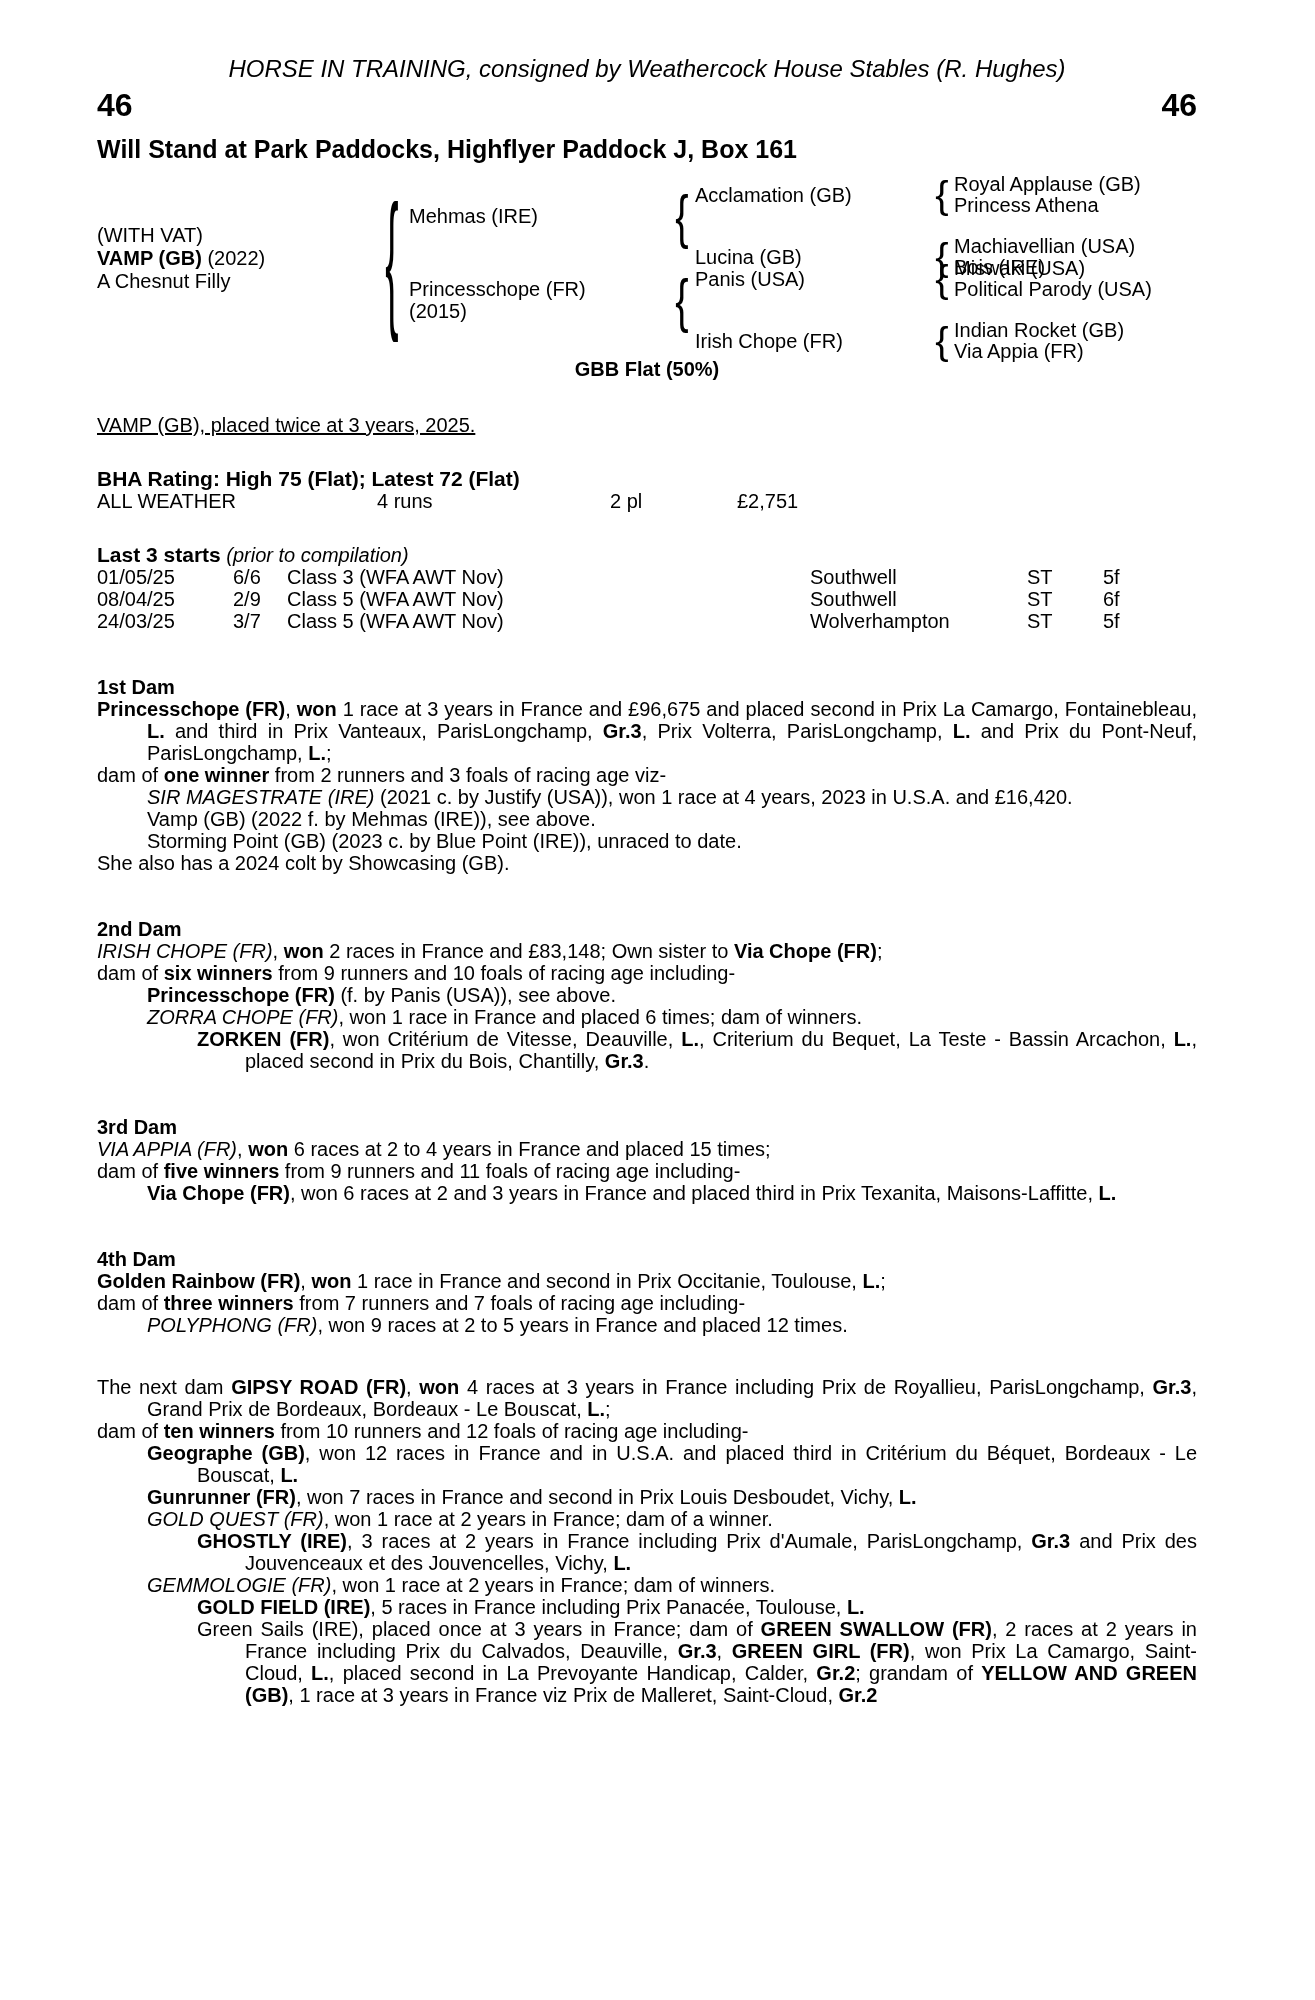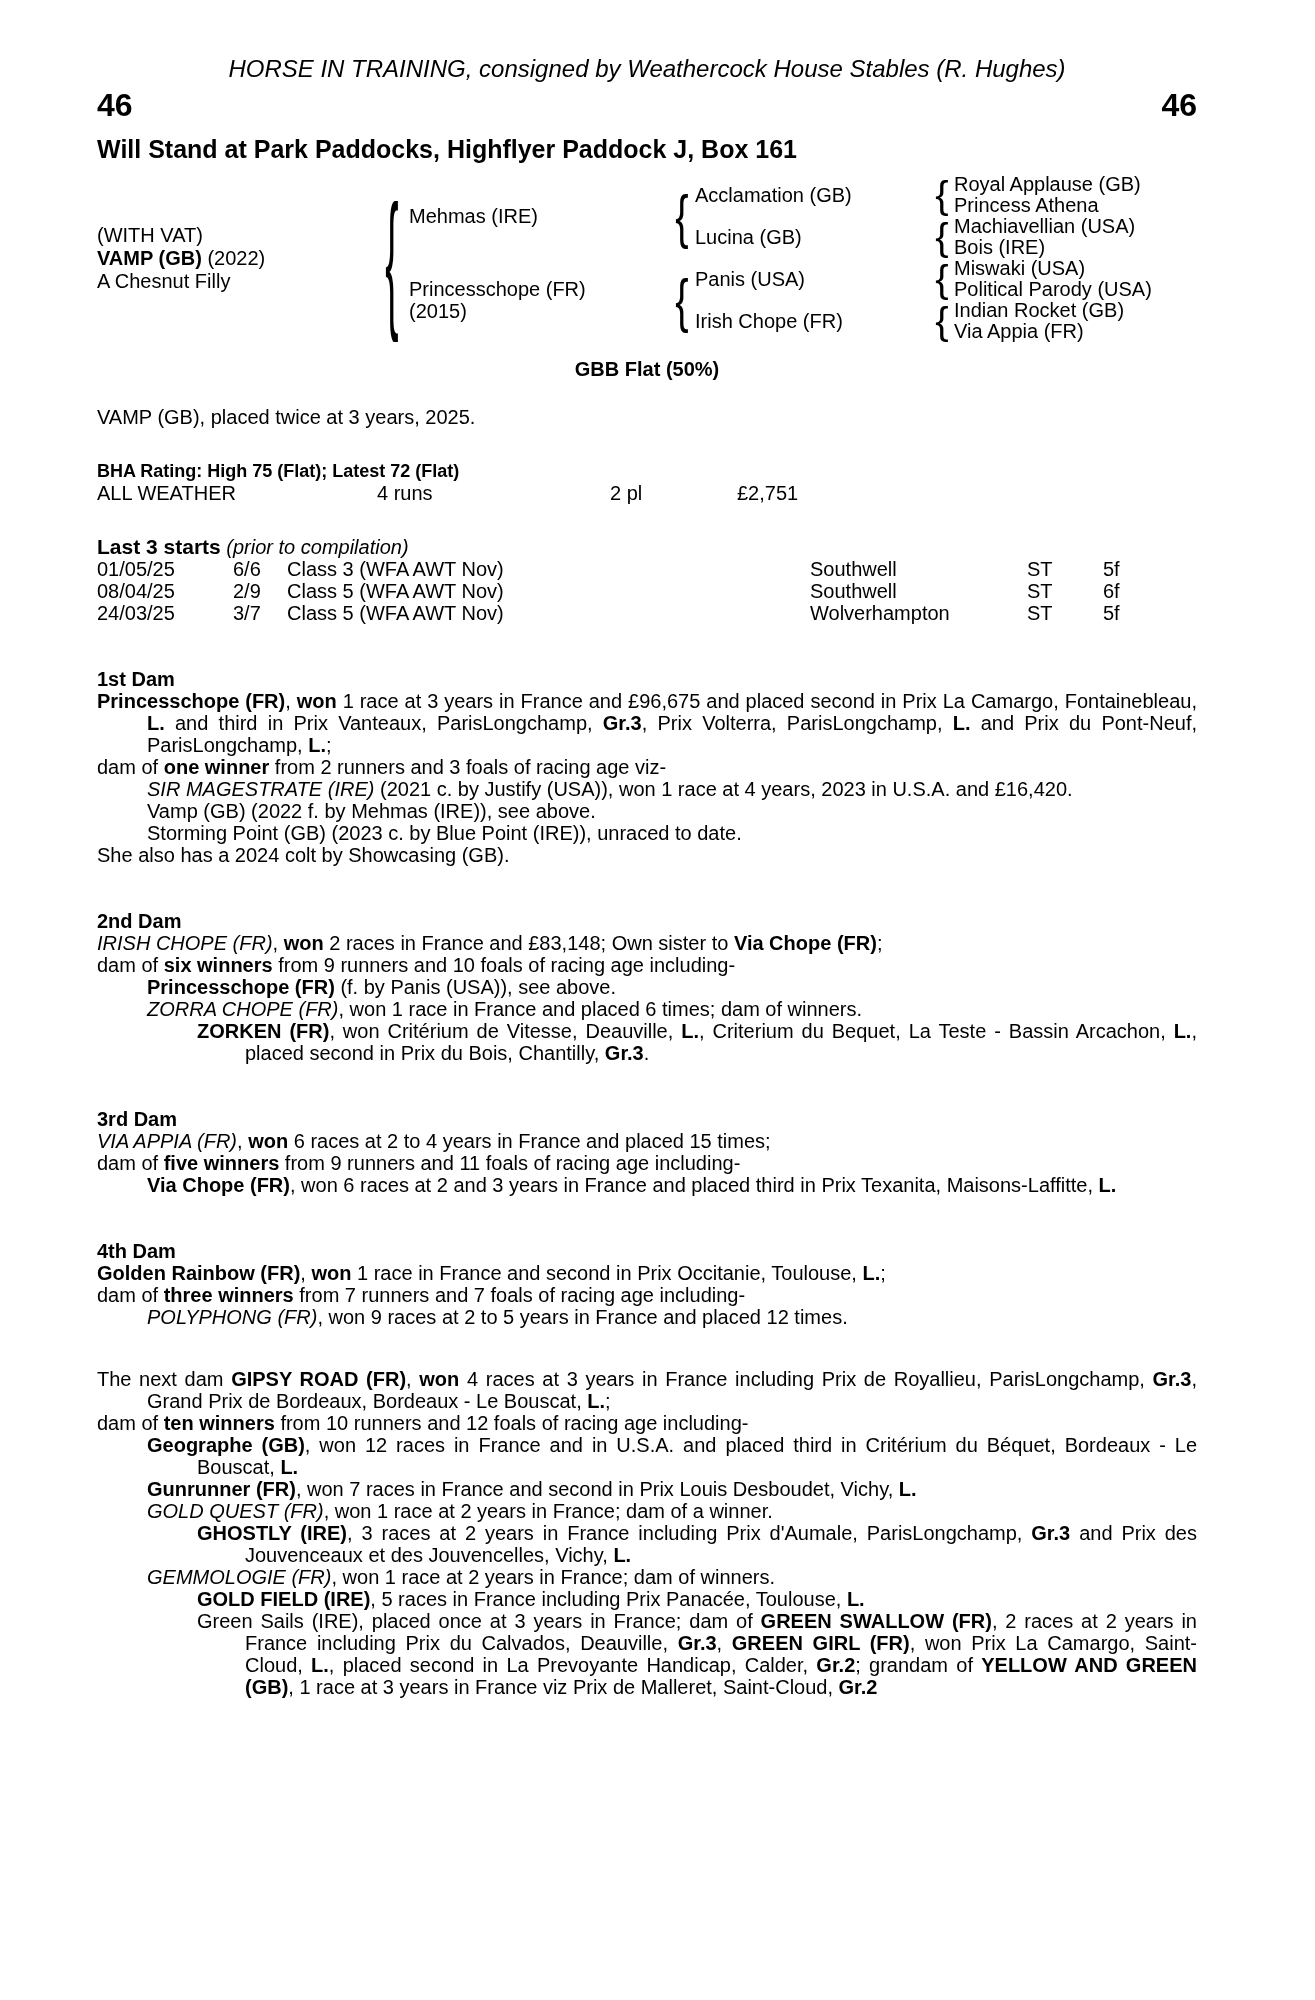--- a/index.html
+++ b/index.html
@@ -21,37 +21,37 @@
             font-weight:bold; font-size:32px; line-height:46px; margin-top:0; }
   .stand-line{ font-weight:bold; font-size:25px; margin-top:10px; }
 
   
   .ped{ display:flex; align-items:center; height:172px; margin-top:12px; }
   .ped-id{ width:278px; line-height:23px; }
   .ped-col{ flex:1; display:flex; flex-direction:column; }
   .ped-group{ display:flex; align-items:center; height:84px; }
   .g2name{ width:260px; line-height:22px; }
   .g3col{ flex:1; display:flex; flex-direction:column; }
-  .ped-sub{ display:flex; align-items:center; height:42px; }
+  .ped-sub{ display:flex; align-items:center; height:42px;margin-top:20px; }
   .g3name{ width:235px; }
   .g4col{ flex:1; }
   .g4col div{ height:21px; line-height:21px; }
   .brace{ display:flex; align-items:center; justify-content:center; }
   .brace span{ display:block; font-weight:400; }
   .brace.root{ width:34px; }
   .brace.root span{ font-size:40px; transform:scaleY(3.8); }
   .brace.bg2{ width:26px; }
   .brace.bg2 span{ font-size:40px; transform:scaleY(1.5); }
   .brace.bg3{ width:24px; }
   .brace.bg3 span{ font-size:40px; transform:scaleY(0.95); }
 
   .gbb{ text-align:center; font-weight:bold; margin-top:14px; }
 
-  .race-summary{ margin-top:26px; }
-  .bha-line{ font-weight:bold; font-size:18px; margin-top:32px; }
+  .race-summary{ margin-top:34px;text-decoration:underline; }
+  .bha-line{ font-weight:bold; font-size:21px; margin-top:32px; }
   .ratings-row{ display:flex; }
   .ratings-row .c1{ width:280px; }
   .ratings-row .c2{ width:233px; }
   .ratings-row .c3{ width:127px; }
 
   .starts{ margin-top:32px; }
   .starts-head .t{ font-weight:bold; font-size:21px; }
   .starts-head .n{ font-style:italic; }
   .start-row{ display:flex; }
   .start-row .d{ width:136px; }

